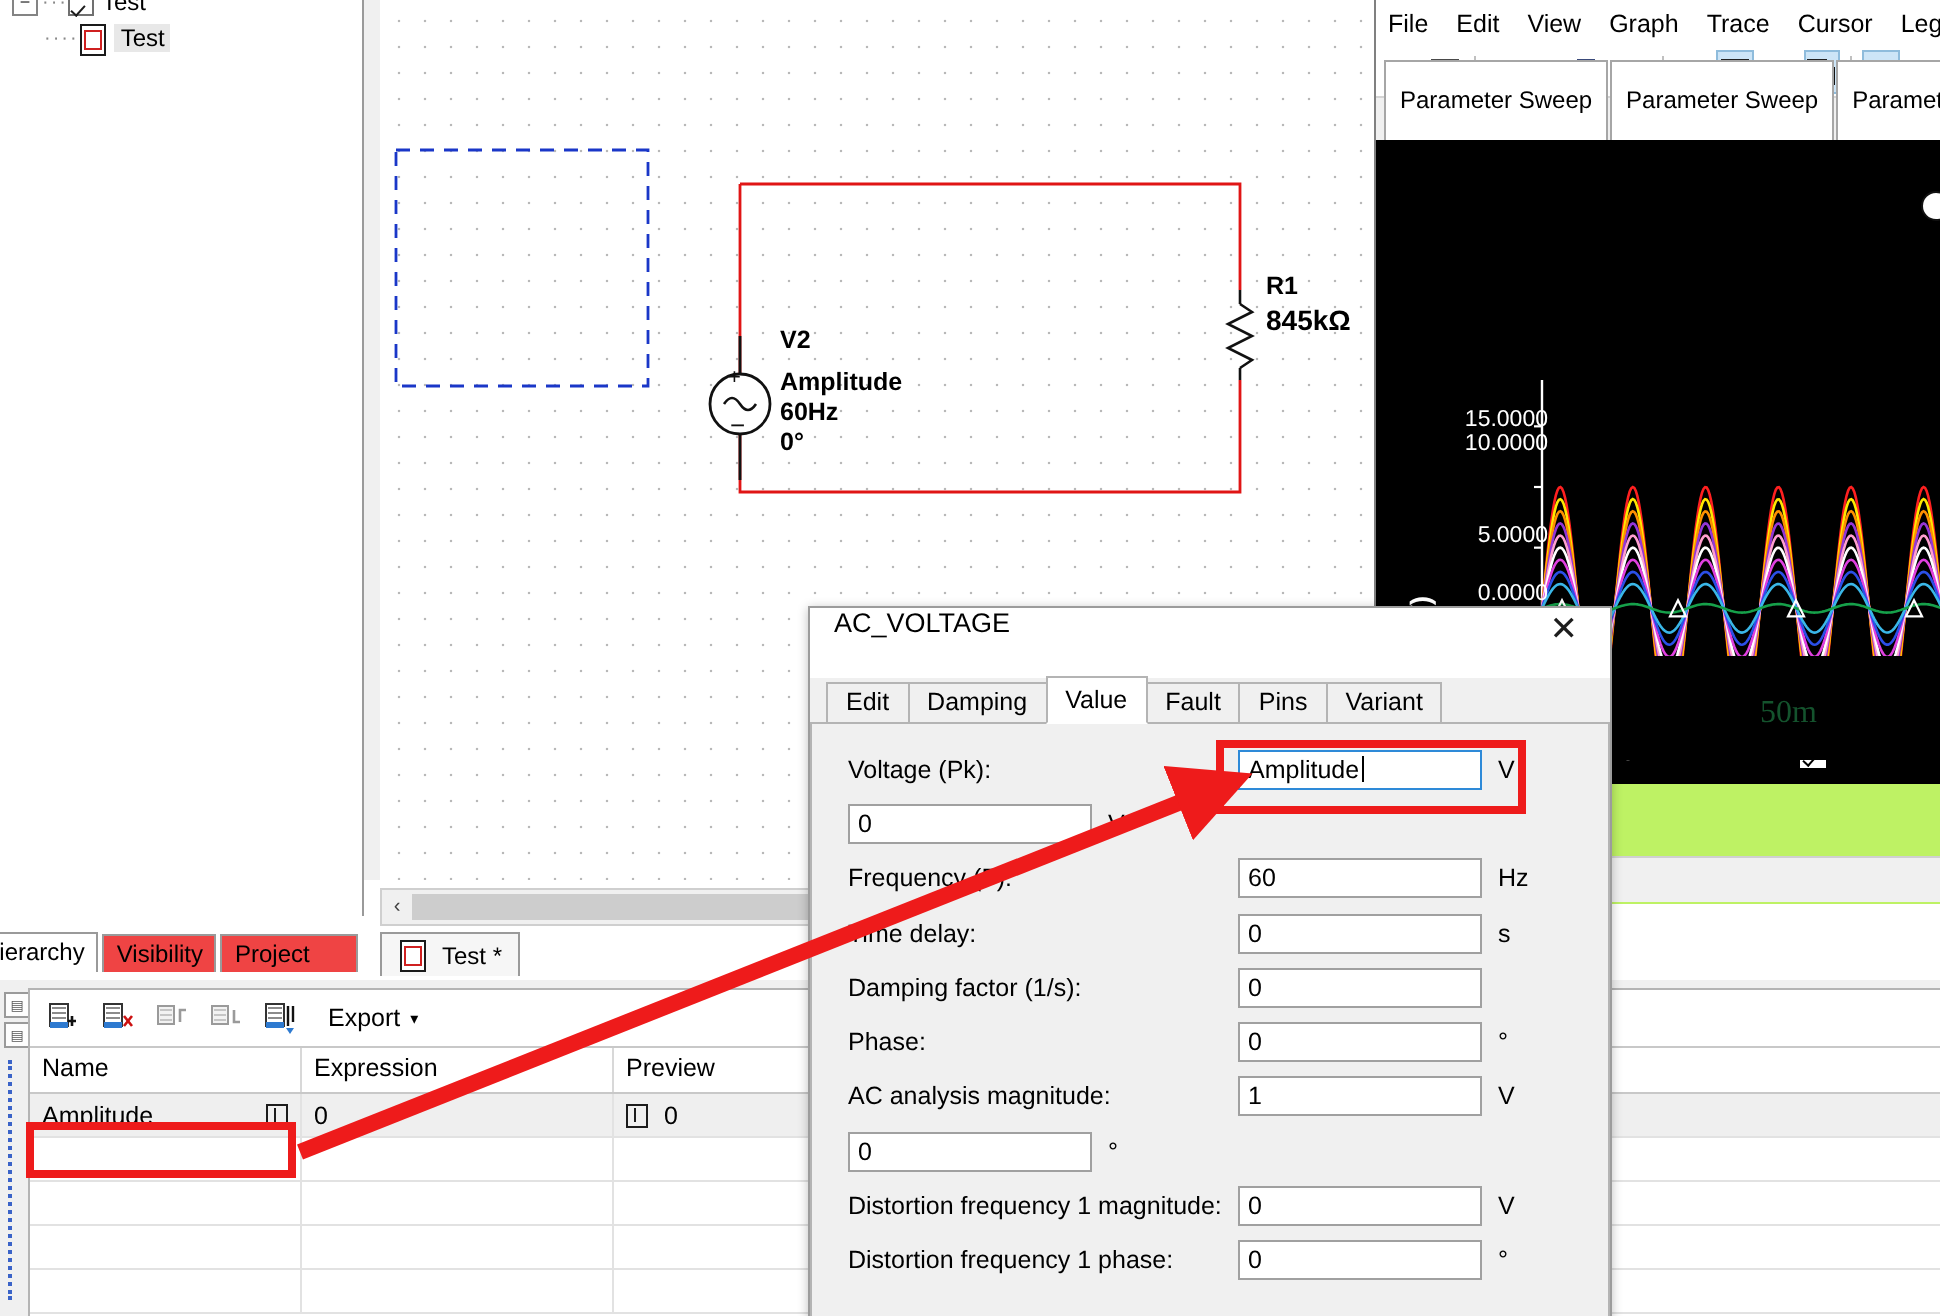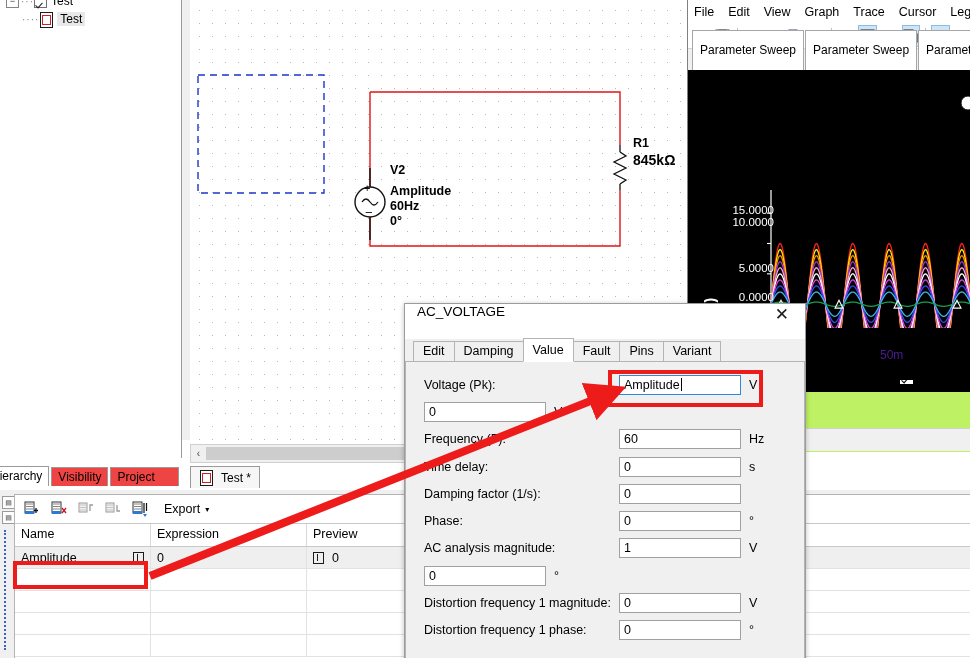--- a/index.html
+++ b/index.html
@@ -324,21 +324,21 @@
           <span style="color:#fff;font-size:11.5px;">V(1),  amplitude=3.11111</span>
           <span style="display:block;height:2px;width:64px;background:#3ab7e8;margin-top:1px;"></span>
         </span>
         <span class="lg-check" style="margin-left:46px;"></span>
       </div>
     </div>
   </div>
 </div>
 
 <div class="abs" style="left:795px;top:328px;width:175px;height:52px;background:#000;"></div>
-<div class="abs" style="left:880px;top:348px;color:#4c1d95;font-size:12px;">50m</div>
+<div class="abs" style="left:880px;top:348px;color:#14532d;font-size:16px;font-family:Liberation Serif, serif;">50m</div>
 
 <div class="abs" id="graph-status">
   <span>amplitude=1</span>
 </div>
 
 <div class="abs" id="bottom-panel"></div>
 
 <div class="abs" id="bp-railL">
   <div class="mini-btn">▤</div>
   <div class="mini-btn">▤</div>

